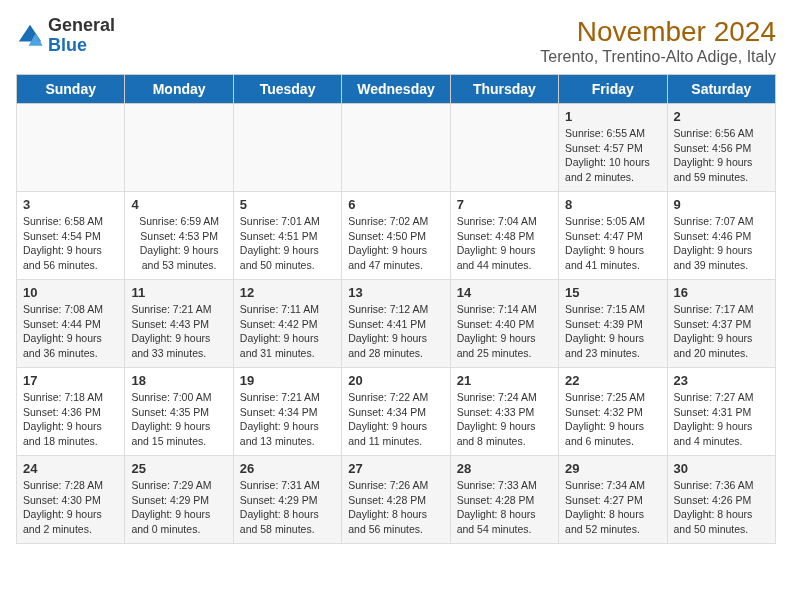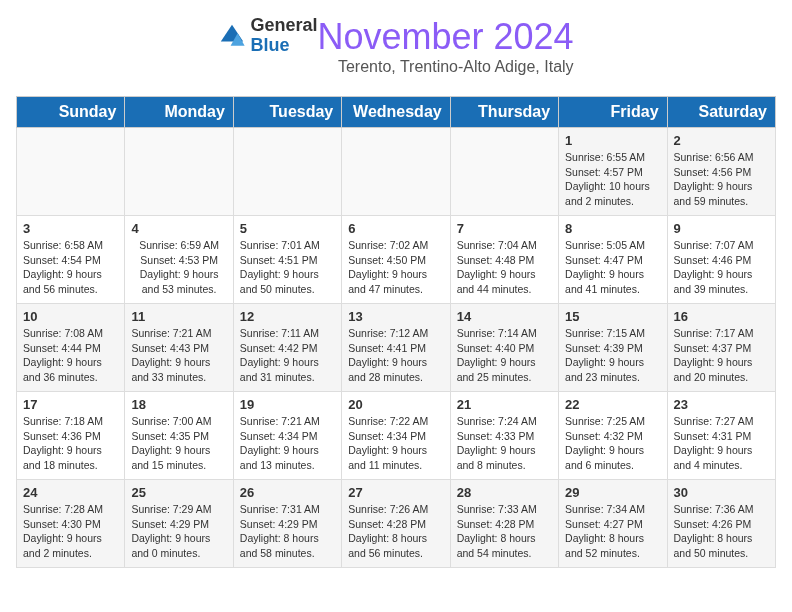--- a/index.html
+++ b/index.html
@@ -5,61 +5,61 @@
     * { box-sizing: border-box; margin: 0; padding: 0; }
     body {
       font-family: Arial, sans-serif;
       background: #fff;
       width: 792px;
       min-height: 612px;
       padding: 16px;
     }
     .header-area {
       display: flex;
-      justify-content: center;
+      justify-content: space-between;
       align-items: flex-start;
-      margin-bottom: 20px;
+      margin-bottom: 8px;
     }
     .logo {
       display: flex;
       align-items: center;
       gap: 4px;
     }
     .logo-text {
       display: flex;
       flex-direction: column;
       line-height: 1.1;
     }
     .logo-icon {
       width: 28px;
       height: 28px;
     }
     .title-area {
       text-align: right;
     }
     .month-title {
-      font-size: 36px;
+      font-size: 28px;
       font-weight: normal;
-      color: #8b5cf6;
+      color: #a16207;
     }
     .subtitle {
       font-size: 16px;
       color: #555;
     }
     .calendar {
       width: 100%;
       border-collapse: collapse;
       table-layout: fixed;
     }
     .calendar th {
       background: #1a6eb5;
       color: #fff;
-      text-align: right;
+      text-align: center;
       padding: 6px 8px;
-      font-size: 16px;
+      font-size: 14px;
       font-weight: bold;
       border: 1px solid #ccc;
     }
     .calendar td {
       vertical-align: top;
       border: 1px solid #ddd;
       padding: 5px 6px;
       font-size: 11px;
       color: #333;
       height: 88px;

